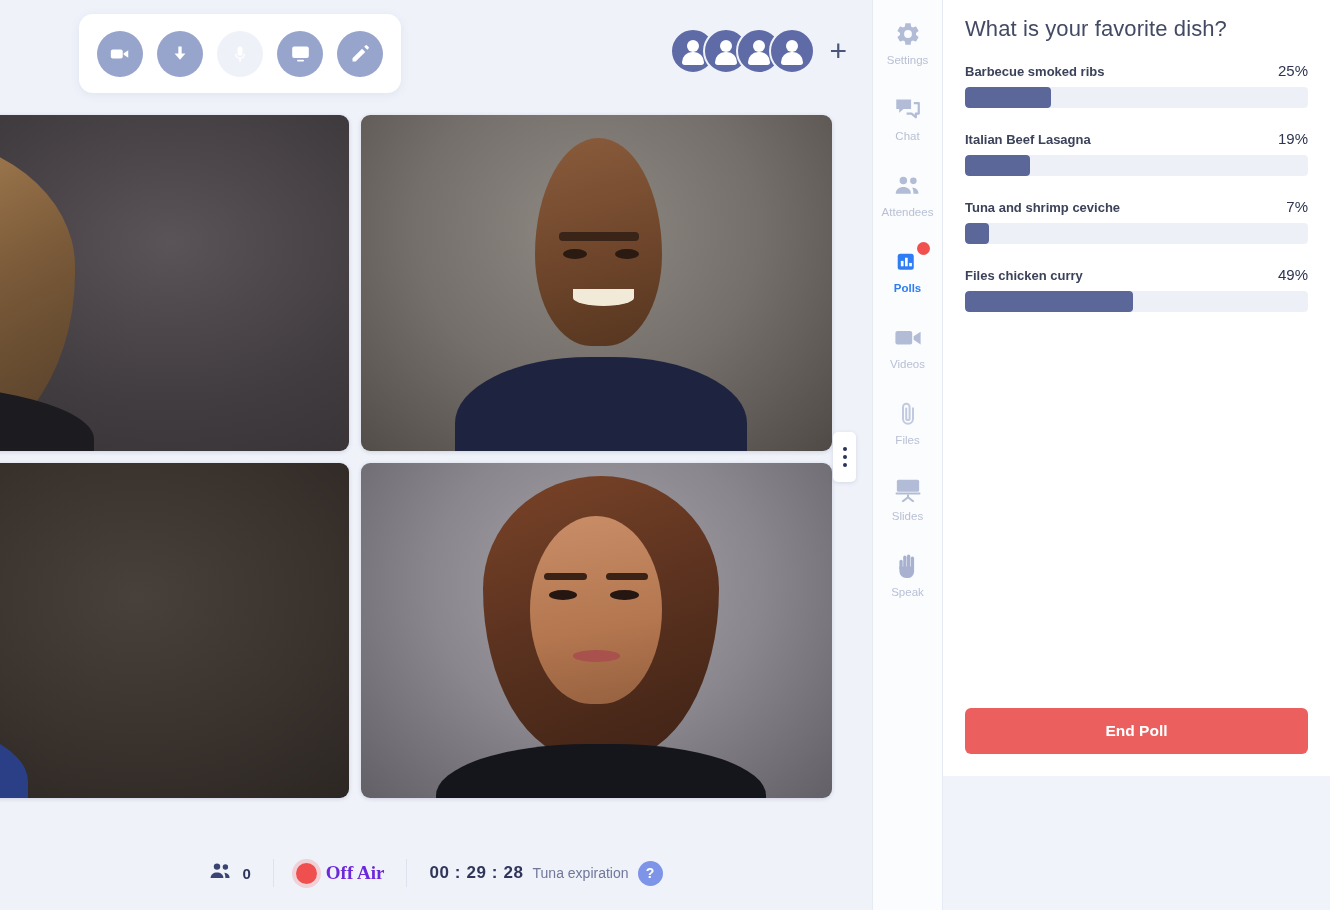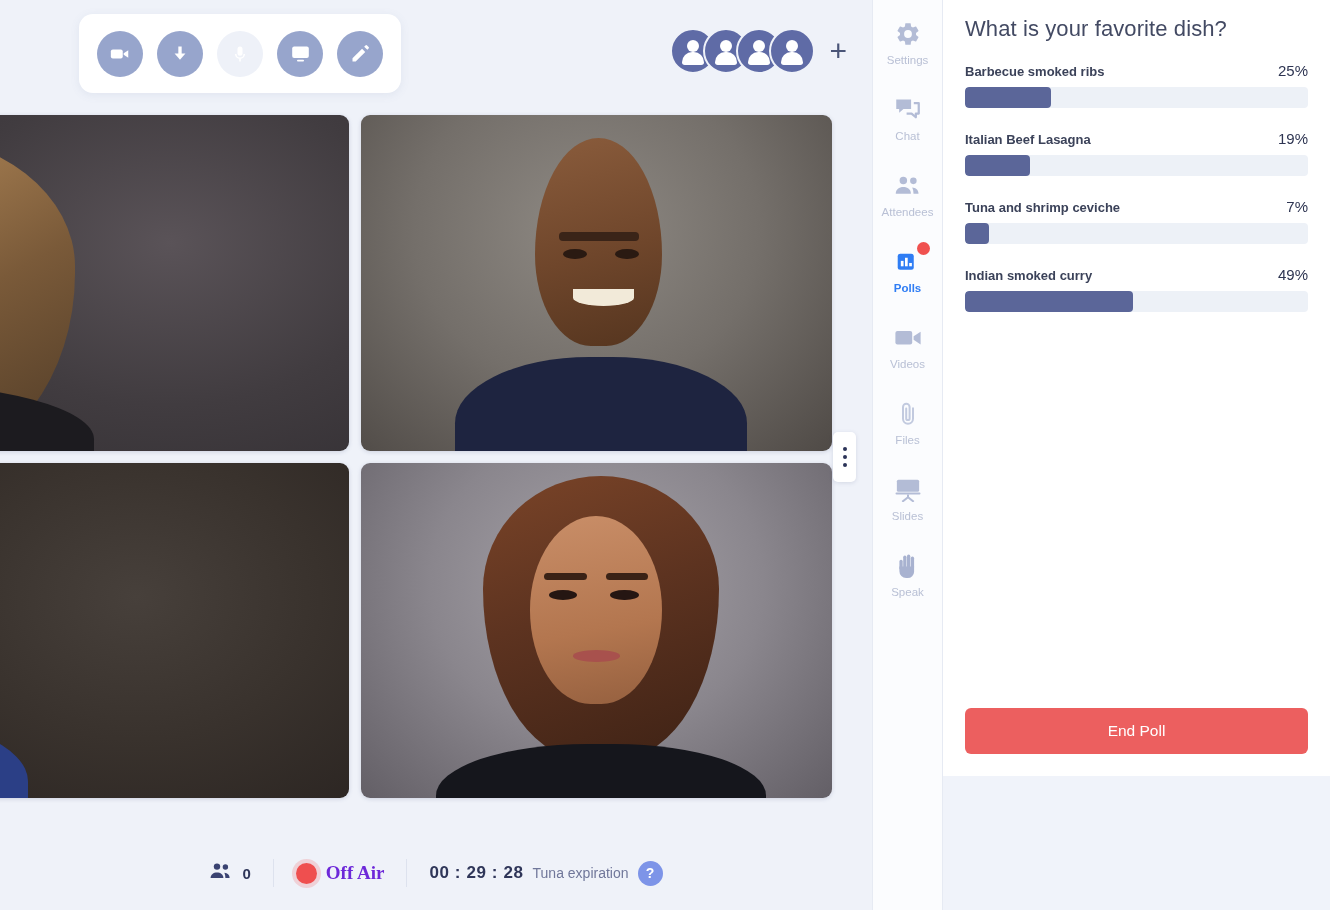--- a/index.html
+++ b/index.html
@@ -210,21 +210,21 @@
   .po-label { font-size: 13px; font-weight: bold; color: #3b4259; }
   .po-pct { font-size: 15px; font-weight: normal; color: #2e3552; }
   .po-track {
     width: 100%; height: 21px; background: #edf1f7; border-radius: 4px; overflow: hidden;
   }
   .po-fill { height: 100%; background: #5b6699; border-radius: 4px; }
   #end-poll-btn {
     position: absolute; left: 22px; right: 22px; bottom: 22px;
     height: 46px; background: #ec5f5f; color: #ffffff;
     border: none; border-radius: 6px; cursor: pointer;
-    font-size: 15.5px; font-weight: normal; font-family: "Liberation Sans", sans-serif;
+    font-size: 15.5px; font-weight: bold; font-family: "Liberation Sans", sans-serif;
   }
 </style>
 </head>
 <body>
 
 <div id="app">
 
   <div id="stage">
 
     <div id="toolbar">
@@ -475,21 +475,21 @@
           <span class="po-label">Tuna and shrimp ceviche</span>
           <span class="po-pct">7%</span>
         </div>
         <div class="po-track">
           <div class="po-fill" style="width: 7%;"></div>
         </div>
       </div>
 
       <div class="poll-option">
         <div class="po-row">
-          <span class="po-label">Indian smoked curry</span>
+          <span class="po-label">Files chicken curry</span>
           <span class="po-pct">49%</span>
         </div>
         <div class="po-track">
           <div class="po-fill" style="width: 49%;"></div>
         </div>
       </div>
     </div>
 
     <button id="end-poll-btn">End Poll</button>
   </div>

